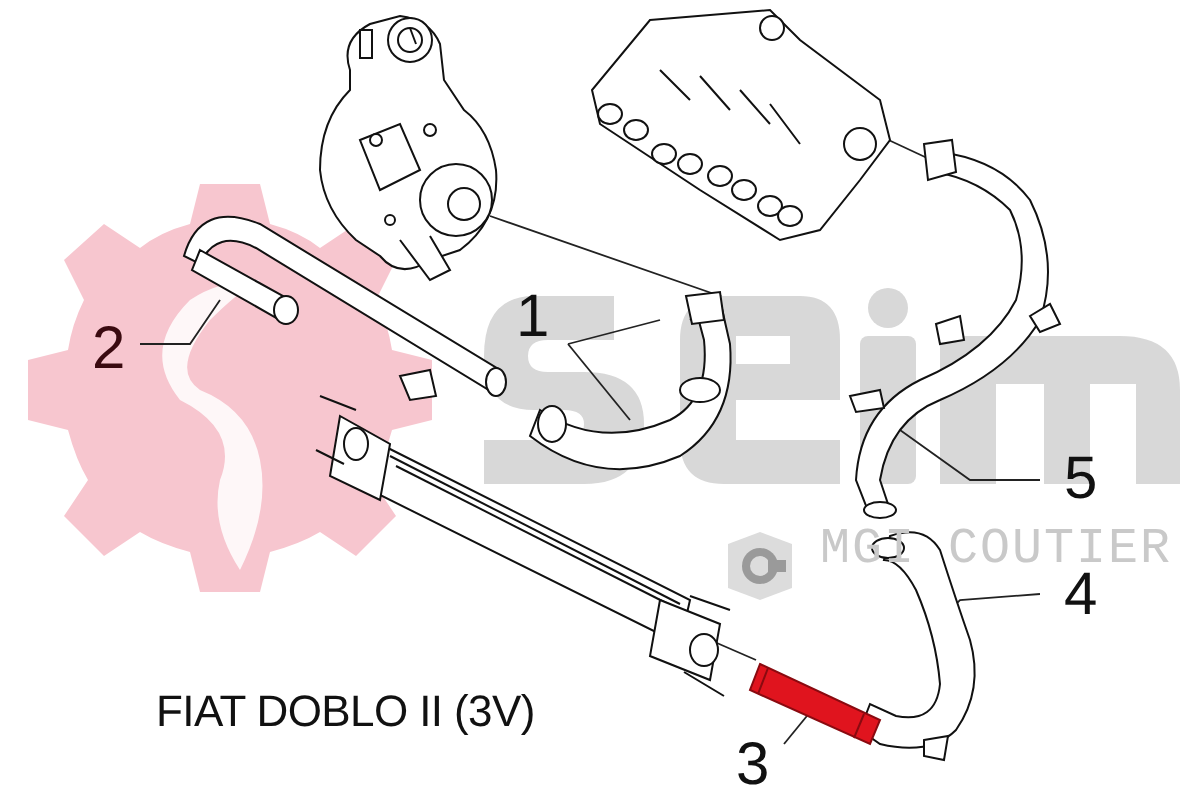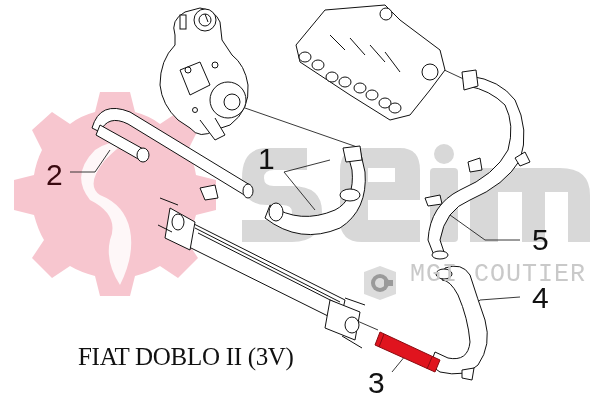--- a/index.html
+++ b/index.html
@@ -1,20 +1,20 @@
 <!DOCTYPE html>
 <html><head>
   <meta charset="utf-8">
   <style>
     html, body { margin: 0; padding: 0; background: #ffffff; }
     body { width: 600px; height: 400px; overflow: hidden; position: relative; font-family: "DejaVu Sans", sans-serif; }
     .canvas { position: absolute; left: 0; top: 0; width: 600px; height: 400px; }
     .callout { position: absolute; font-family: "Liberation Sans", sans-serif; font-size: 30px; line-height: 30px; color: #111; }
     .callout.c2 { color: #3a0a10; }
-    .caption { position: absolute; left: 78px; top: 343px; font-family: Liberation Serif, serif; font-size: 25px; color: #111; letter-spacing: -0.3px; }
+    .caption { position: absolute; left: 78px; top: 343px; font-family: Liberation Sans, sans-serif; font-size: 22px; color: #111; letter-spacing: -0.3px; }
     .wm-text { position: absolute; left: 410px; top: 260px; font-family: Liberation Mono, monospace; font-size: 25px; color: #c9c9c9; letter-spacing: 1px; }
   </style>
 </head>
 <body>
 
 <svg class="canvas" viewBox="0 0 600 400" xmlns="http://www.w3.org/2000/svg">
 
   <g>
     <path fill="#f7c6cf" d="M100,92 L130,92 L135,112 Q150,116 160,124 L178,112 L198,130 L188,150 Q194,162 196,175 L216,180 L216,210 L196,215 Q192,230 186,240 L198,258 L178,278 L160,266 Q150,272 135,276 L130,296 L100,296 L95,276 Q80,272 70,266 L52,278 L32,258 L44,240 Q38,230 34,215 L14,210 L14,180 L34,175 Q36,162 42,150 L32,130 L52,112 L70,124 Q80,116 95,112 Z"></path>
     <path fill="#ffffff" opacity="0.85" d="M95,150 Q70,175 90,200 Q120,215 110,240 Q105,262 120,285 Q135,255 130,230 Q125,205 100,195 Q85,185 105,160 Q120,145 130,140 Q110,140 95,150 Z"></path>

